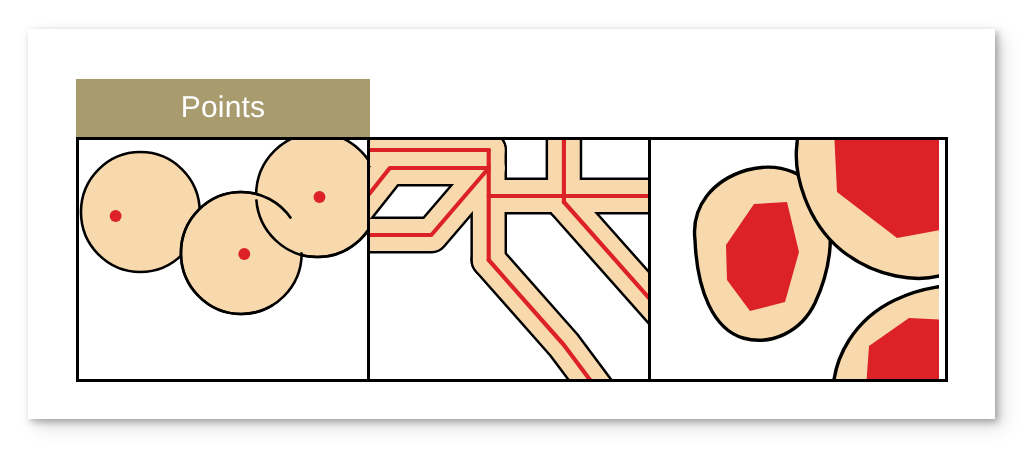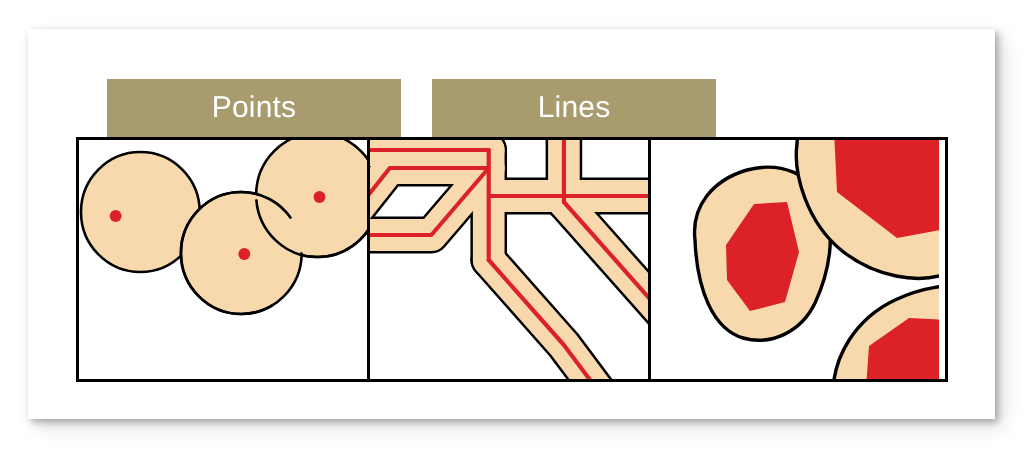--- a/index.html
+++ b/index.html
@@ -56,21 +56,20 @@
     background: #a89b6e;
     color: #ffffff;
     display: flex;
     align-items: center;
     justify-content: center;
     font-size: 30px;
     font-weight: 400;
     letter-spacing: 0.2px;
     line-height: 1;
     text-rendering: geometricPrecision;
-    margin-left: 31px;
     -webkit-font-smoothing: antialiased;
   }
   .header-cell.points   { width: 294px; }
   .header-cell.lines    { width: 284px; }
   .header-cell.polygons { width: 294px; }
 
   .body-row {
     position: absolute;
     left: 0;
     top: 58px;
@@ -103,21 +102,20 @@
 <body>
 
 <div id="figure-root">
 
   <div class="figure-card">
 
     <div class="table-wrap">
 
       <div class="header-row">
         <div class="header-cell points">Points</div>
-        <div class="header-cell lines">Lines</div>
       </div>
 
       <div class="body-row">
 
         <div class="panel points">
           <svg viewBox="0 0 291 239" preserveAspectRatio="none">
 
             <circle cx="62" cy="72" r="60" fill="#f8d9ae" stroke="#000000" stroke-width="2.6"></circle>
             <circle cx="241" cy="55" r="62" fill="#f8d9ae" stroke="#000000" stroke-width="2.6"></circle>
             <circle cx="164" cy="113" r="61" fill="#f8d9ae" stroke="#000000" stroke-width="2.6"></circle>

